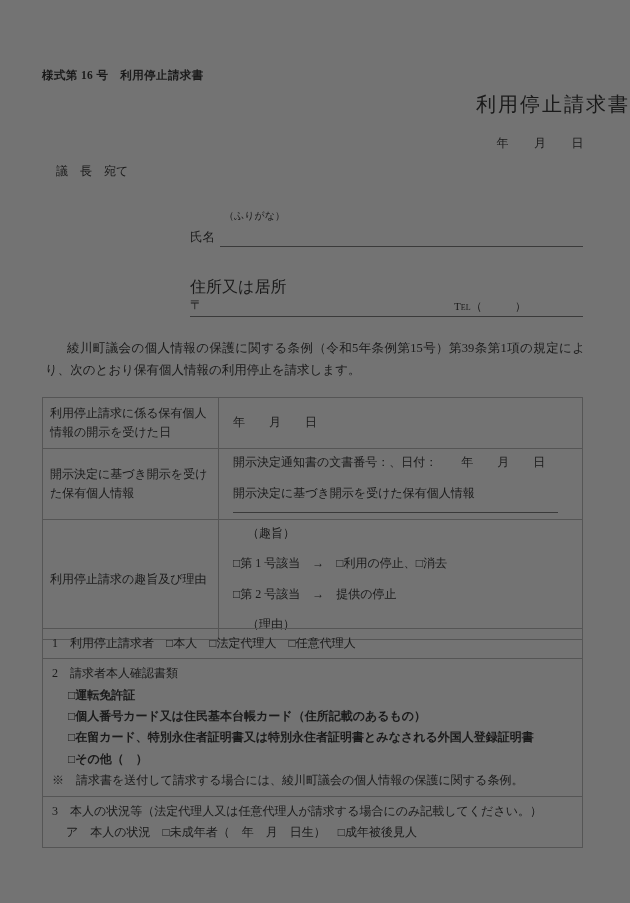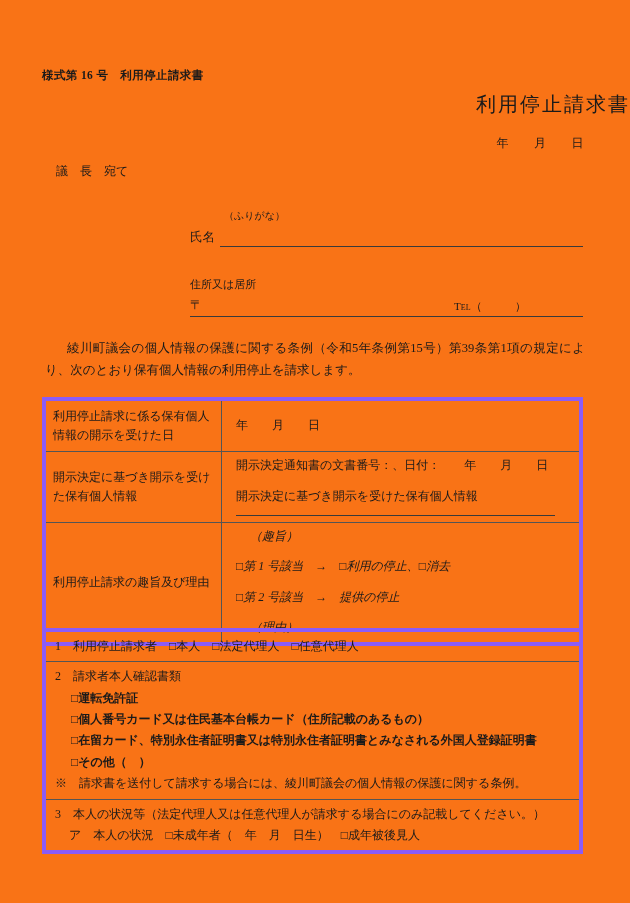--- a/index.html
+++ b/index.html
@@ -12,21 +12,21 @@
     height: 903px;
     position: relative;
     font-family: "Liberation Serif", "DejaVu Serif", serif;
     color: #1a1a1a;
     overflow: hidden;
   }
 
   .page {
     position: absolute;
     inset: 0;
-    background: #f97316;
+    background: #737373;
   }
 
   
   .form-no {
     position: absolute;
     left: 42px;
     top: 68px;
     font-size: 11.5px;
     font-weight: bold;
     letter-spacing: 0.4px;
@@ -83,21 +83,21 @@
     left: 30px;
     right: 0;
     bottom: 0;
     border-bottom: 1px solid #3a3a3a;
   }
 
   .addr-label {
     position: absolute;
     left: 190px;
     top: 277px;
-    font-size: 11px;
+    font-size: 16px;
   }
   .postal-row {
     position: absolute;
     left: 190px;
     top: 298px;
     width: 393px;
     height: 19px;
     font-size: 12.5px;
   }
   .postal-row .mark {
@@ -134,21 +134,21 @@
     line-height: 1.72;
     text-indent: 22px;
     text-align: justify;
   }
 
   
   .tbl {
     position: absolute;
     border-collapse: collapse;
     table-layout: fixed;
-    border: 4px solid #8b5cf6;
+    border: 1px solid #8b5cf6;
   }
   .tbl td {
     border: 1px solid #555;
     vertical-align: middle;
     font-size: 12px;
     padding: 4px 8px;
     line-height: 1.62;
   }
 
   #main-table {
@@ -240,21 +240,21 @@
     <tr>
       <td class="head">開示決定に基づき開示を受けた保有個人情報</td>
       <td class="val" style="height:62px;">
         <p class="blk spaced">開示決定通知書の文書番号：、日付：　　年　　月　　日</p>
         <p class="blk">開示決定に基づき開示を受けた保有個人情報</p>
         <div class="inline-rule"></div>
       </td>
     </tr>
     <tr>
       <td class="head">利用停止請求の趣旨及び理由</td>
-      <td class="val" style="height:108px;font-style:italic;">
+      <td class="val" style="height:108px;">
         <p class="blk cell-indent">（趣旨）</p>
         <p class="blk spaced">□第 1 号該当　→　□利用の停止、□消去</p>
         <p class="blk spaced">□第 2 号該当　→　提供の停止</p>
         <p class="blk cell-indent">（理由）</p>
       </td>
     </tr>
   </tbody>
     </table>
 
   <table class="tbl" id="lower-table">

